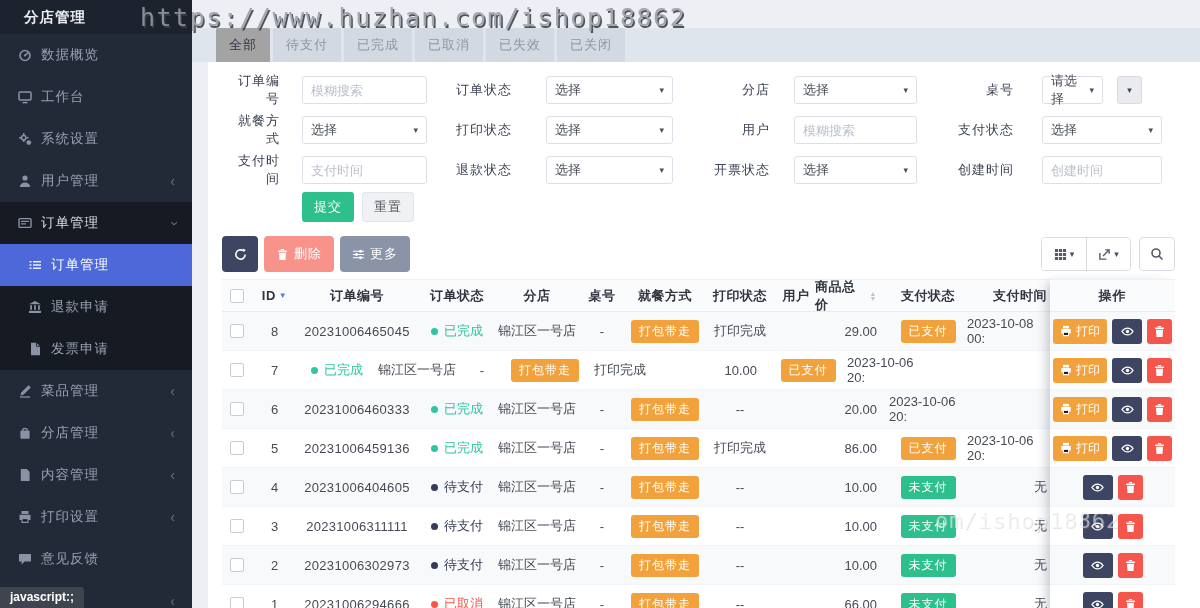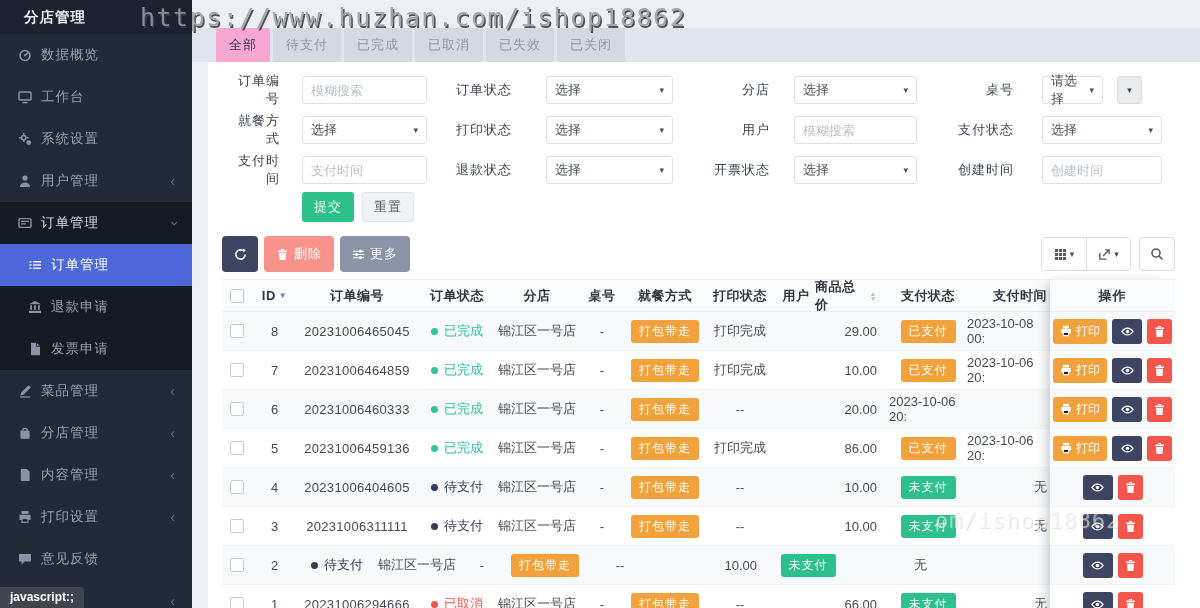--- a/index.html
+++ b/index.html
@@ -27,21 +27,21 @@
   .sb-item.active .icon{color:#EAEEFB;}
   .chev{position:absolute;right:16px;color:#6A7284;font-size:14px;line-height:1;}
   .chev.down{transform:rotate(-90deg);}
   .icon svg{width:100%;height:100%;display:block;}
 
   
   .main{position:absolute;left:192px;top:0;right:0;bottom:0;}
   .tabstrip{margin-top:28px;height:34px;background:#DFE5EC;padding-left:24px;display:flex;}
   .tab{height:34px;line-height:34px;padding:0 13px;font-size:13px;background:#D2D9E3;
        color:#8D96A4;margin-right:3px;border-radius:2px 2px 0 0;cursor:pointer;letter-spacing:1px;}
-  .tab.active{background:#f9a8d4;color:#2F3744;}
+  .tab.active{background:#a3a3a3;color:#2F3744;}
   .panel{margin-left:16px;height:546px;background:#FFFFFF;}
 
   
   .filters{padding:8px 0 0 20px;}
   .frow{display:flex;}
   .fg{display:inline-flex;align-items:center;height:40px;}
   .fl{font-size:13px;color:#3C4353;text-align:right;flex:none;letter-spacing:1px;}
   .fg.c0 .fl{width:52px;margin-right:22px;}
   .fg.c1 .fl{width:85px;margin-right:34px;}
   .fg.c2 .fl{width:97px;margin-right:24px;}
@@ -536,21 +536,20 @@
               <div class="td" style="width: 78px;">
                 <span class="badge" style="background: var(--c-orange);">已支付</span>
               </div>
               <div class="td time" style="width: 130px;">2023-10-08 00:</div>
             </div>
             <div class="tr">
               <div class="td" style="width: 30px;">
                 <div class="cb"></div>
               </div>
               <div class="td" style="width: 45px;">7</div>
-              <div class="td ono" style="width: 120px;">20231006464859</div>
               <div class="td" style="width: 80px;">
                 <span class="dot" style="background: var(--c-teal);"></span>
                 <span style="color: var(--c-teal);">已完成</span>
               </div>
               <div class="td" style="width: 80px;">锦江区一号店</div>
               <div class="td" style="width: 50px;">-</div>
               <div class="td" style="width: 76px;">
                 <span class="badge" style="background: var(--c-orange);">打包带走</span>
               </div>
               <div class="td" style="width: 74px;">打印完成</div>
@@ -648,20 +647,21 @@
               <div class="td" style="width: 78px;">
                 <span class="badge" style="background: var(--c-green);">未支付</span>
               </div>
               <div class="td time" style="width: 130px;">无</div>
             </div>
             <div class="tr alt">
               <div class="td" style="width: 30px;">
                 <div class="cb"></div>
               </div>
               <div class="td" style="width: 45px;">2</div>
+              <div class="td ono" style="width: 120px;">20231006302973</div>
               <div class="td" style="width: 80px;">
                 <span class="dot" style="background: var(--c-pending_navy);"></span>
                 <span style="color: var(--c-pending_navy);">待支付</span>
               </div>
               <div class="td" style="width: 80px;">锦江区一号店</div>
               <div class="td" style="width: 50px;">-</div>
               <div class="td" style="width: 76px;">
                 <span class="badge" style="background: var(--c-orange);">打包带走</span>
               </div>
               <div class="td" style="width: 74px;">--</div>

